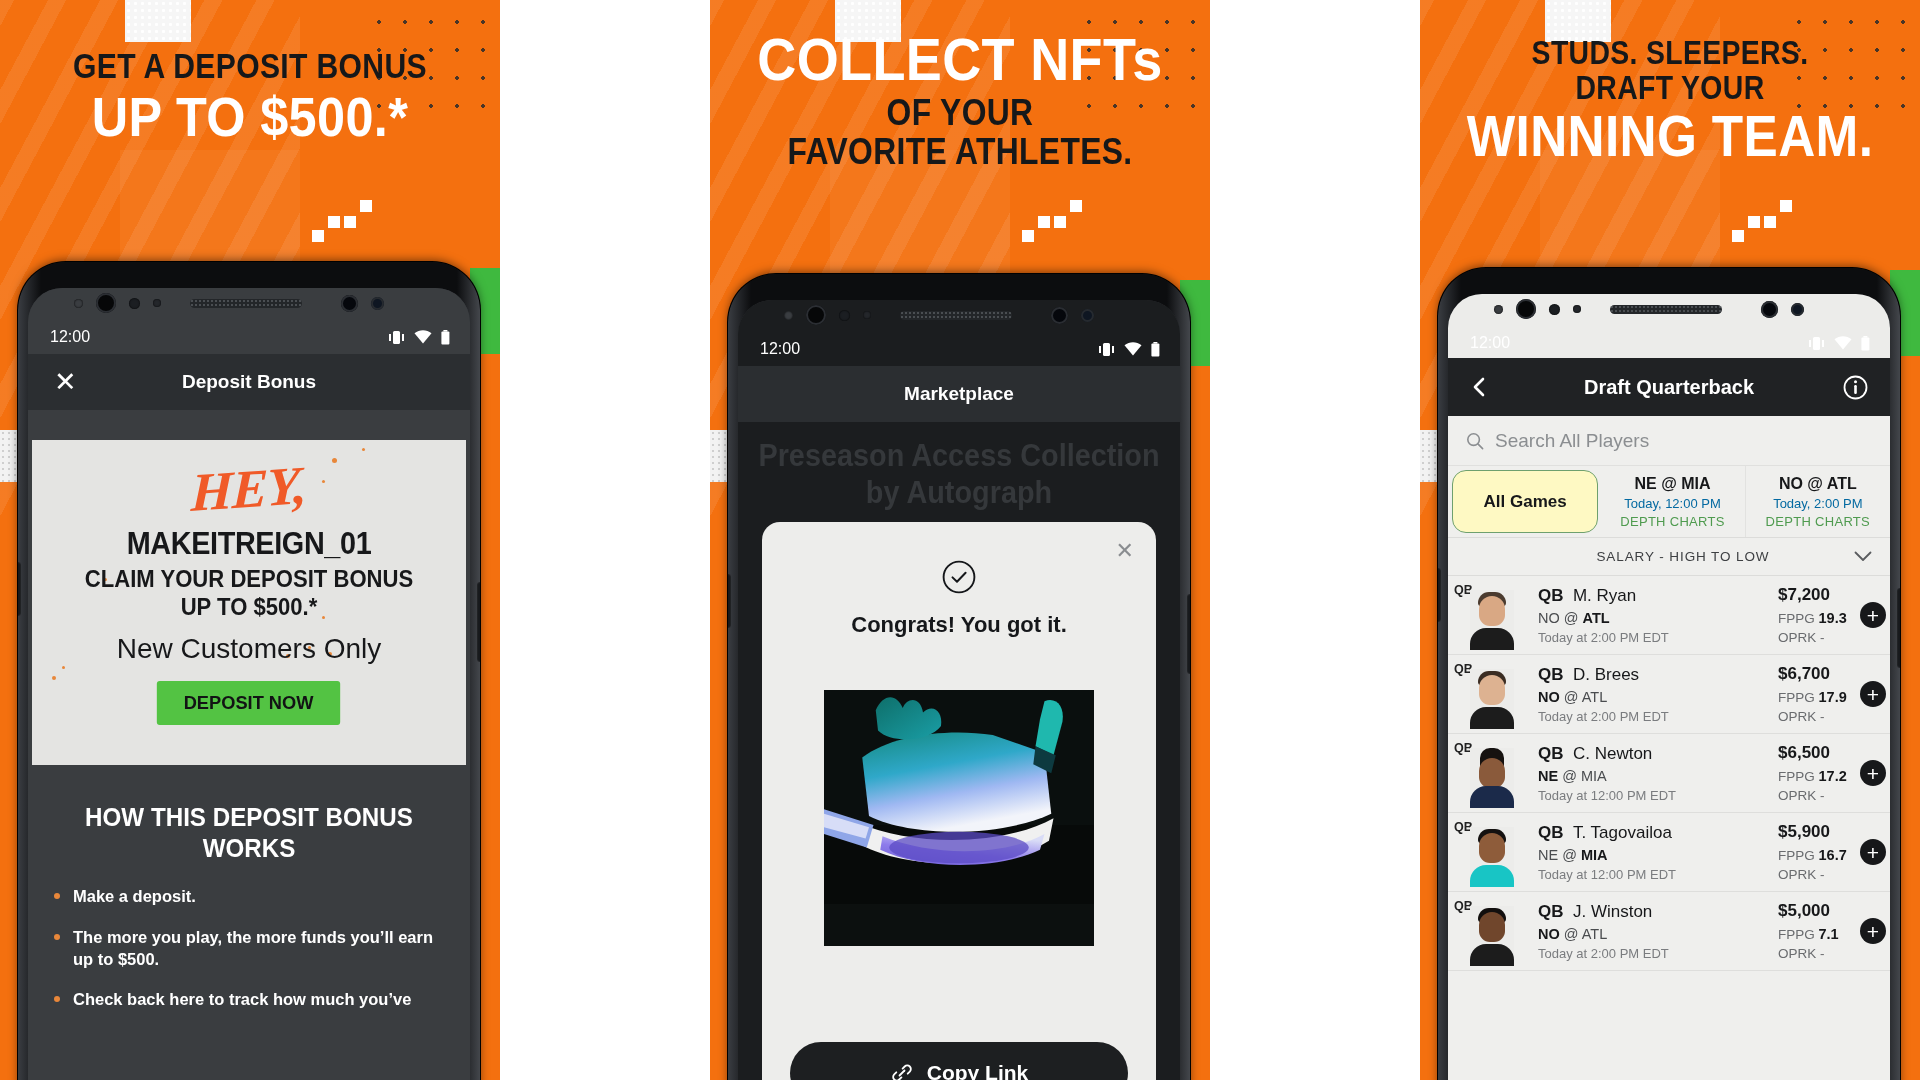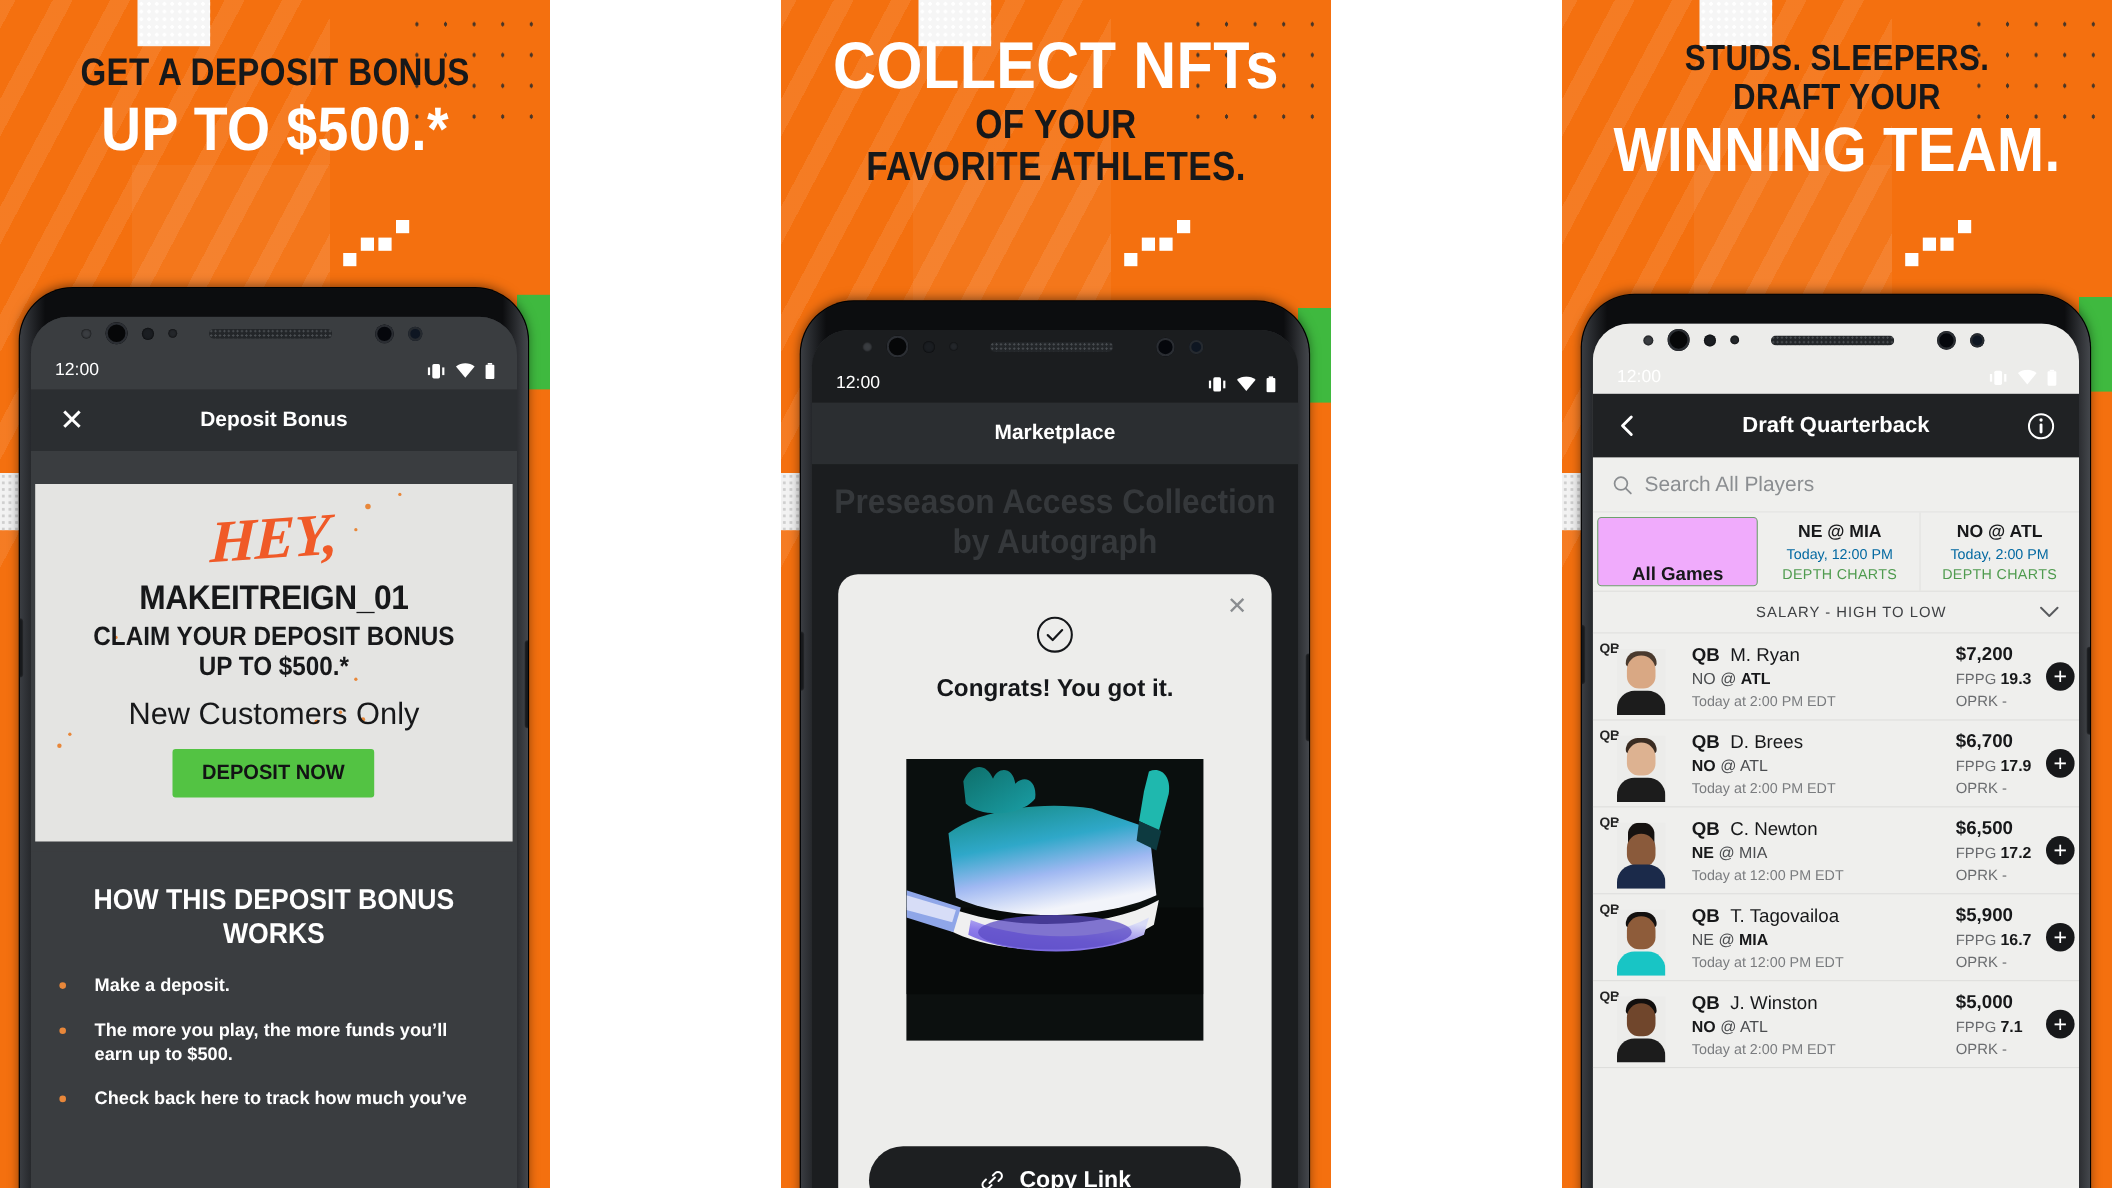--- a/index.html
+++ b/index.html
@@ -118,21 +118,21 @@
   .promo-sub { font-size:28px; font-weight:400; color:#17181a; margin-top:12px; }
   .deposit-btn { display:inline-block; margin-top:16px; background:#53C343; color:#121314;
     font-size:19px; font-weight:700; padding:11px 28px; border-radius:3px;
     transform:scaleX(.96); }
 
   .howbox { position:absolute; left:0; right:0; top:486px; bottom:0;
     background:#3a3d40; padding:28px 26px 0; color:#fff; }
   .how-title { text-align:center; font-size:26px; font-weight:700; line-height:1.18;
     transform:scaleX(.93); }
   .bullets { margin-top:22px; }
-  .bullet { display:flex; gap:26px; margin-bottom:18px; font-size:16.5px; font-weight:700;
+  .bullet { display:flex; gap:13px; margin-bottom:18px; font-size:16.5px; font-weight:700;
     line-height:1.35; }
   .bullet .dot { flex:0 0 auto; width:6px; height:6px; border-radius:50%;
     background:#E8873A; margin-top:8px; }
 
   
   .p2 .screen { background:#1b1d1f; }
   .navbar2 { position:absolute; left:0; right:0; top:66px; height:56px;
     background:#2b2e31; display:flex; align-items:center; justify-content:center;
     color:#fff; font-size:19px; font-weight:700; }
   .collection-title { position:absolute; left:0; right:0; top:138px; text-align:center;
@@ -163,22 +163,22 @@
 
   .searchrow { position:absolute; left:0; right:0; top:122px; height:50px;
     background:#EFEFED; display:flex; align-items:center; gap:11px; padding:0 18px;
     border-bottom:1px solid #e0e0de; }
   .searchrow .ph { color:#8b8e91; font-size:19px; }
 
   .gamestrip { position:absolute; left:0; right:0; top:172px; height:72px; display:flex;
     background:#EFEFED; border-bottom:1px solid #dcdcda; }
   .gametab { flex:1; display:flex; flex-direction:column; align-items:center;
     justify-content:center; border-right:1px solid #e2e2e0; }
-  .gametab.sel { border:1px solid #6EA06E; background:#f0abfc; margin:4px 2px 4px 4px;
-    border-radius:4px;justify-content:flex-end; }
+  .gametab.sel { border:1px solid #6EA06E; background:#fef9c3; margin:4px 2px 4px 4px;
+    border-radius:14px; }
   .gametab .gname { font-size:16px; font-weight:700; color:#17181a; }
   .gametab .gtime { font-size:13px; color:#0369a1; margin-top:3px; }
   .gametab .gdepth { font-size:13px; color:#4F9B4F; margin-top:3px; letter-spacing:.3px; }
   .gametab.sel .gname { font-size:17px; }
 
   .sortrow { position:absolute; left:0; right:0; top:244px; height:38px;
     background:#EFEFED; display:flex; align-items:center; justify-content:center;
     border-bottom:1px solid #dcdcda;padding-left:28px; }
   .sortrow .lbl { font-size:13.5px; color:#3e4043; letter-spacing:.9px; }
   .sortrow .chev { position:absolute; right:18px; color:#5a5c5f; }

